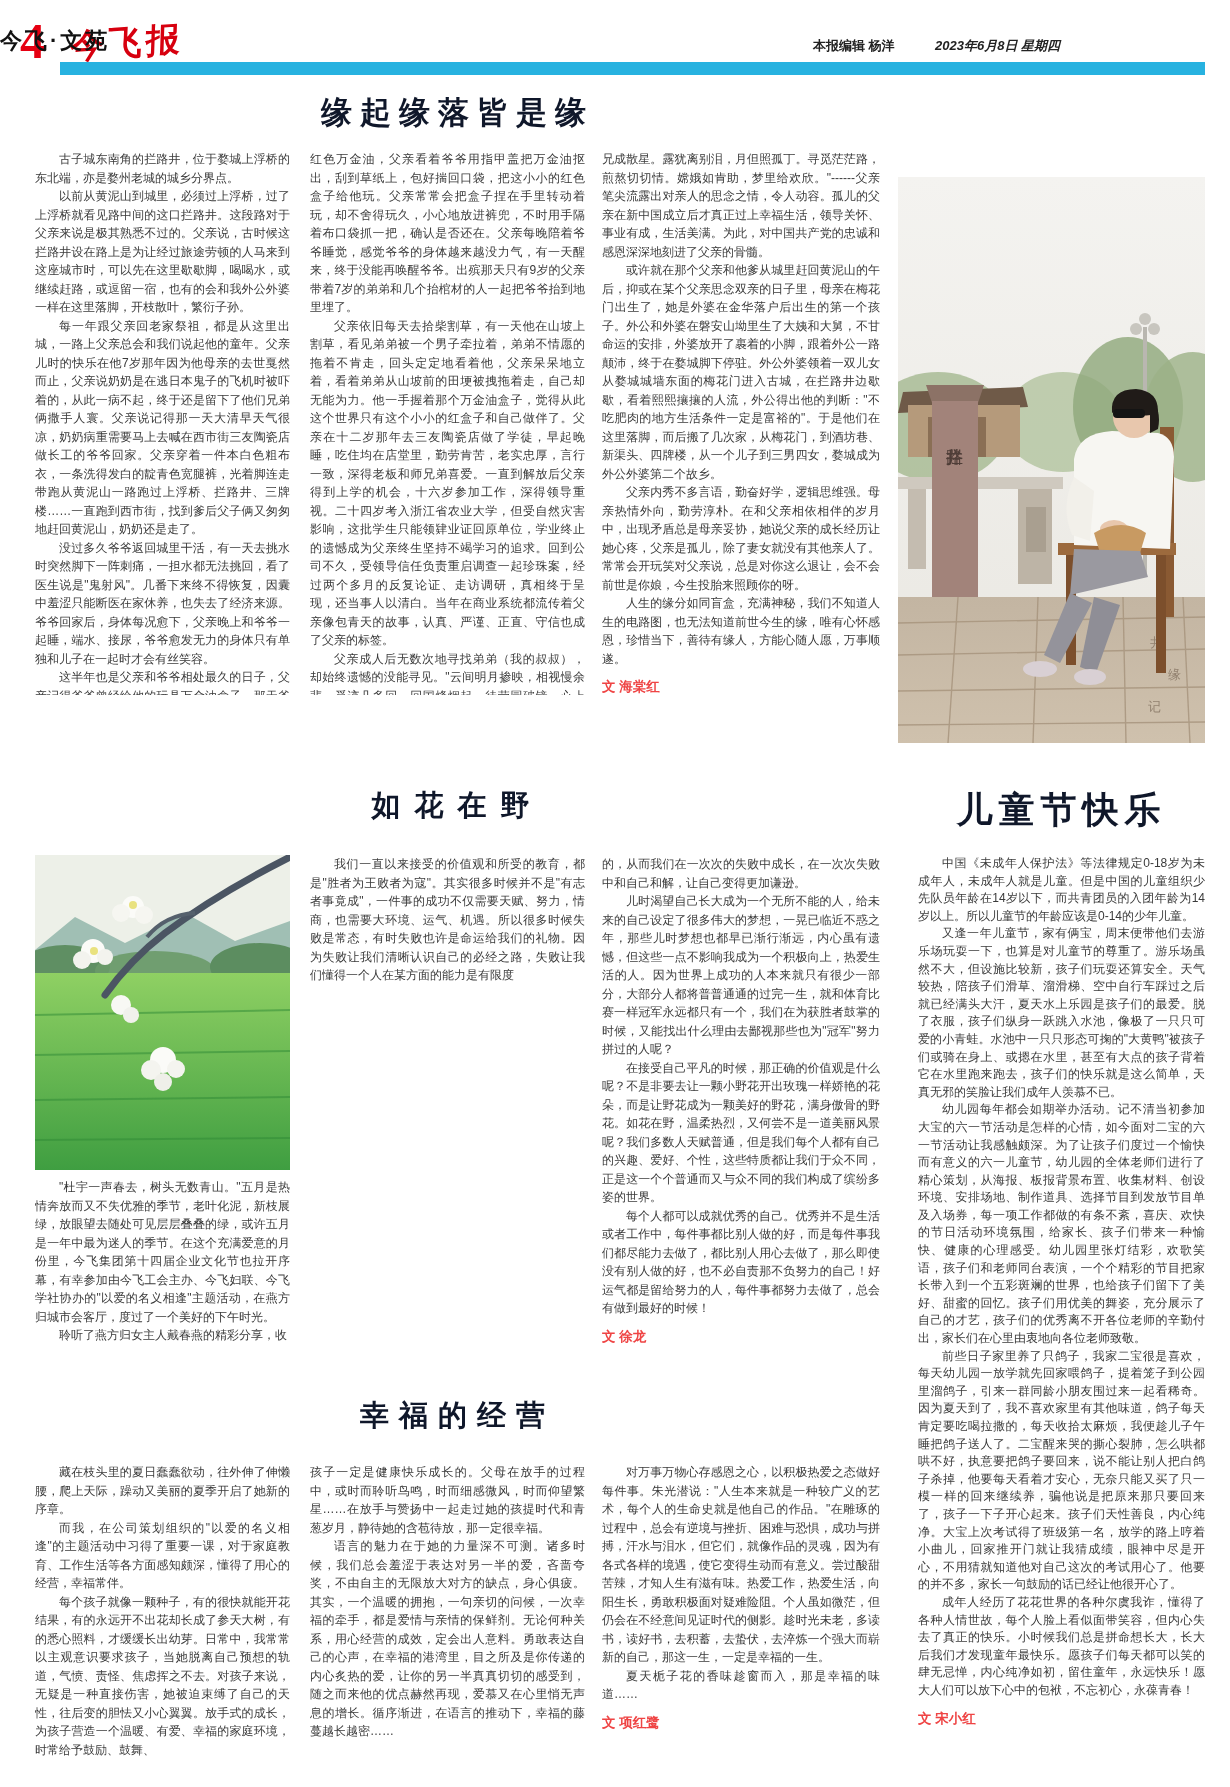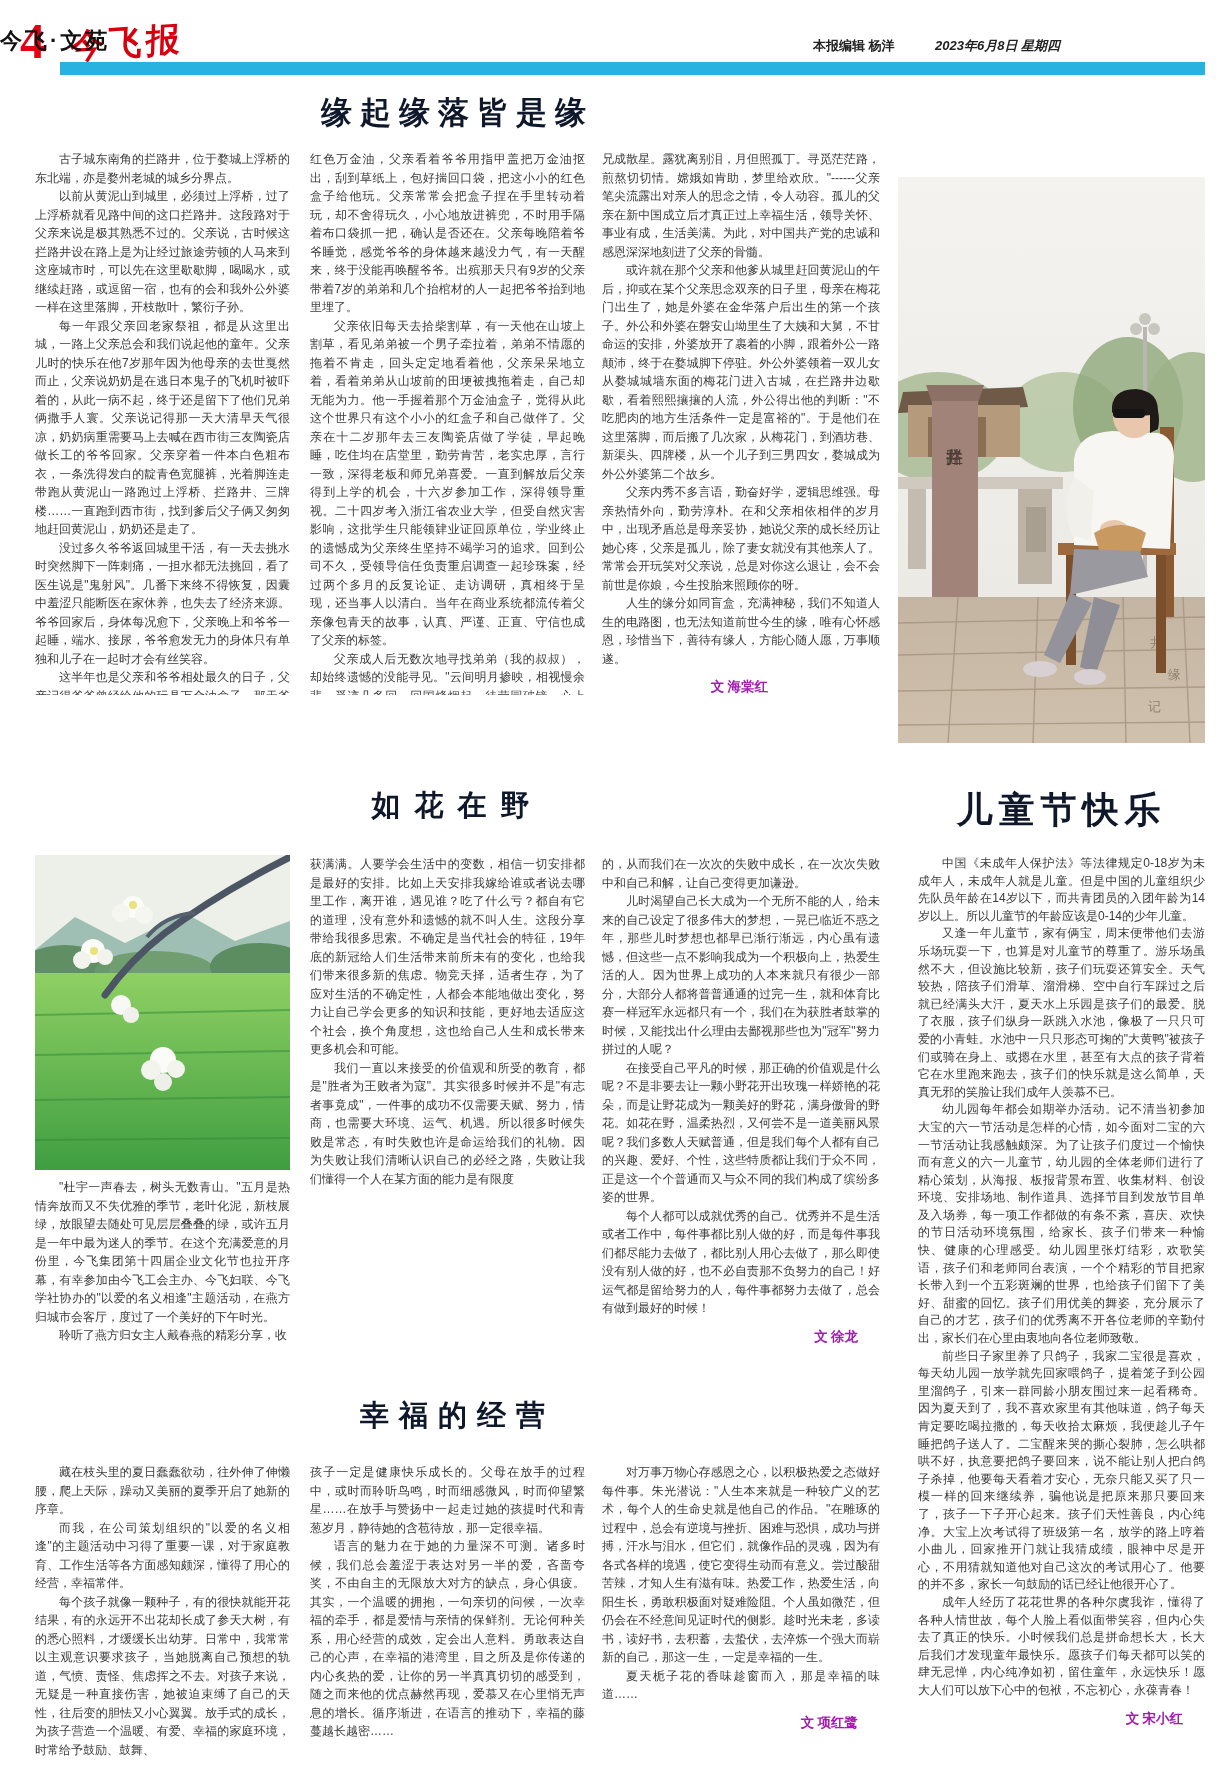--- a/index.html
+++ b/index.html
@@ -19,22 +19,22 @@
   .headline{position:absolute;text-align:center;font-weight:bold;color:#0f172a;}
   .h1{left:35px;top:92px;width:845px;font-size:31px;letter-spacing:8px;}
   .h2{left:35px;top:786px;width:845px;font-size:29px;letter-spacing:14px;}
   .h3{left:35px;top:1396px;width:845px;font-size:29px;letter-spacing:10px;}
   .h4{left:918px;top:786px;width:287px;font-size:36px;letter-spacing:6px;}
   
   .col{position:absolute;font-size:12px;line-height:18.5px;text-align:justify;color:#3a3a3a;
        overflow:hidden;}
   .para{margin:0;text-indent:2em;}
   .para.noindent{text-indent:0;}
-  .byline{margin-top:10px;text-align:right;font-family:Liberation Serif, serif;font-weight:bold;
-          font-size:13.5px;color:#a21caf;}
+  .byline{margin-top:10px;text-align:left;font-family:Liberation Sans, sans-serif;font-weight:bold;
+          font-size:13.5px;color:#ef4444;}
   .pad115{padding-right:112px;}
   .pad25{padding-right:22px;}
   .figure{position:absolute;overflow:hidden;}
   .figure svg{display:block;}
 </style>
 </head>
 <body>
 
 <div id="page">
 
@@ -195,21 +195,20 @@
             <circle cx="0" cy="22" r="9" fill="#efefe9"></circle>
           </g>
       </g>
     </svg>
   </div>
   <div class="col" style="left:35px;top:1178px;width:255px;height:172px;">
       <p class="para">"杜宇一声春去，树头无数青山。"五月是热情奔放而又不失优雅的季节，老叶化泥，新枝展绿，放眼望去随处可见层层叠叠的绿，或许五月是一年中最为迷人的季节。在这个充满爱意的月份里，今飞集团第十四届企业文化节也拉开序幕，有幸参加由今飞工会主办、今飞妇联、今飞学社协办的"以爱的名义相逢"主题活动，在燕方归城市会客厅，度过了一个美好的下午时光。</p>
       <p class="para">聆听了燕方归女主人戴春燕的精彩分享，收</p>
     </div>
   <div class="col" style="left:310px;top:855px;width:275px;height:495px;">
-      <p class="para noindent">获满满。人要学会生活中的变数，相信一切安排都是最好的安排。比如上天安排我嫁给谁或者说去哪里工作，离开谁，遇见谁？吃了什么亏？都自有它的道理，没有意外和遗憾的就不叫人生。这段分享带给我很多思索。不确定是当代社会的特征，19年底的新冠给人们生活带来前所未有的变化，也给我们带来很多新的焦虑。物竞天择，适者生存，为了应对生活的不确定性，人都会本能地做出变化，努力让自己学会更多的知识和技能，更好地去适应这个社会，换个角度想，这也给自己人生和成长带来更多机会和可能。</p>
       <p class="para">我们一直以来接受的价值观和所受的教育，都是"胜者为王败者为寇"。其实很多时候并不是"有志者事竟成"，一件事的成功不仅需要天赋、努力，情商，也需要大环境、运气、机遇。所以很多时候失败是常态，有时失败也许是命运给我们的礼物。因为失败让我们清晰认识自己的必经之路，失败让我们懂得一个人在某方面的能力是有限度</p>
     </div>
   <div class="col" style="left:602px;top:855px;width:278px;height:490px;">
     <div>
         <p class="para noindent">的，从而我们在一次次的失败中成长，在一次次失败中和自己和解，让自己变得更加谦逊。</p>
         <p class="para">儿时渴望自己长大成为一个无所不能的人，给未来的自己设定了很多伟大的梦想，一晃已临近不惑之年，那些儿时梦想也都早已渐行渐远，内心虽有遗憾，但这些一点不影响我成为一个积极向上，热爱生活的人。因为世界上成功的人本来就只有很少一部分，大部分人都将普普通通的过完一生，就和体育比赛一样冠军永远都只有一个，我们在为获胜者鼓掌的时候，又能找出什么理由去鄙视那些也为"冠军"努力拼过的人呢？</p>
         <p class="para">在接受自己平凡的时候，那正确的价值观是什么呢？不是非要去让一颗小野花开出玫瑰一样娇艳的花朵，而是让野花成为一颗美好的野花，满身傲骨的野花。如花在野，温柔热烈，又何尝不是一道美丽风景呢？我们多数人天赋普通，但是我们每个人都有自己的兴趣、爱好、个性，这些特质都让我们于众不同，正是这一个个普通而又与众不同的我们构成了缤纷多姿的世界。</p>
         <p class="para">每个人都可以成就优秀的自己。优秀并不是生活或者工作中，每件事都比别人做的好，而是每件事我们都尽能力去做了，都比别人用心去做了，那么即使没有别人做的好，也不必自责那不负努力的自己！好运气都是留给努力的人，每件事都努力去做了，总会有做到最好的时候！</p>
       </div>
     <div class="byline pad25">文  徐龙</div>

